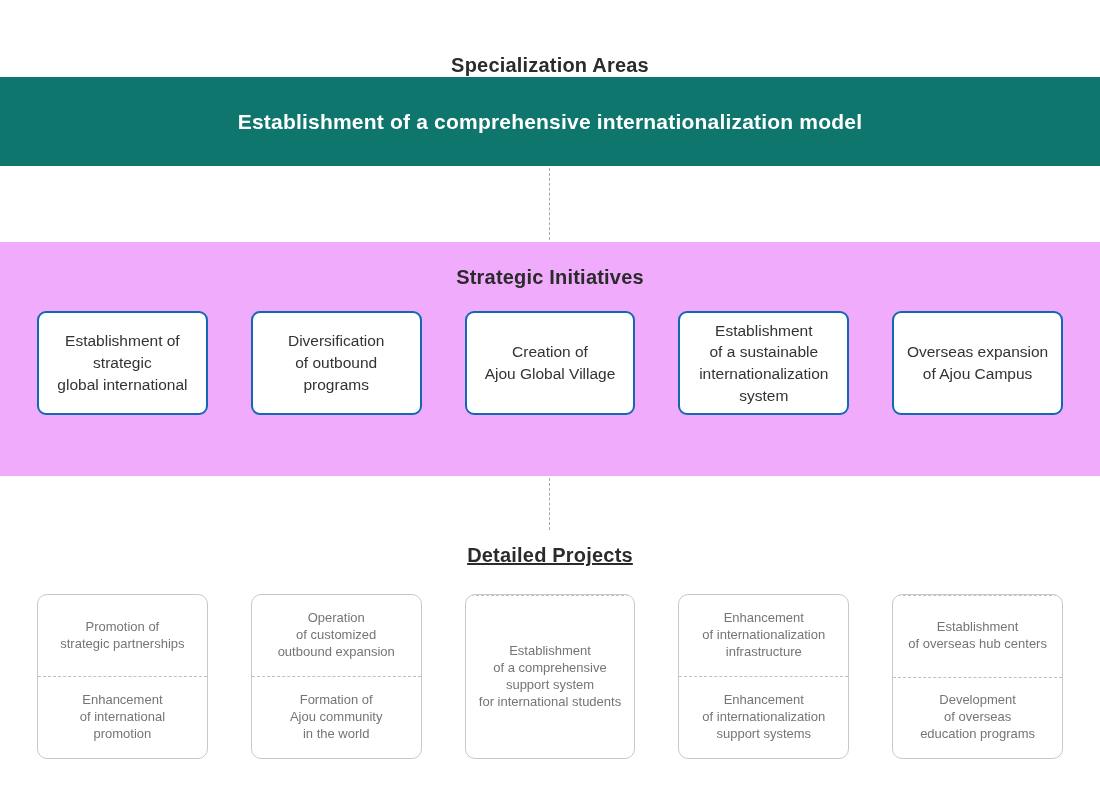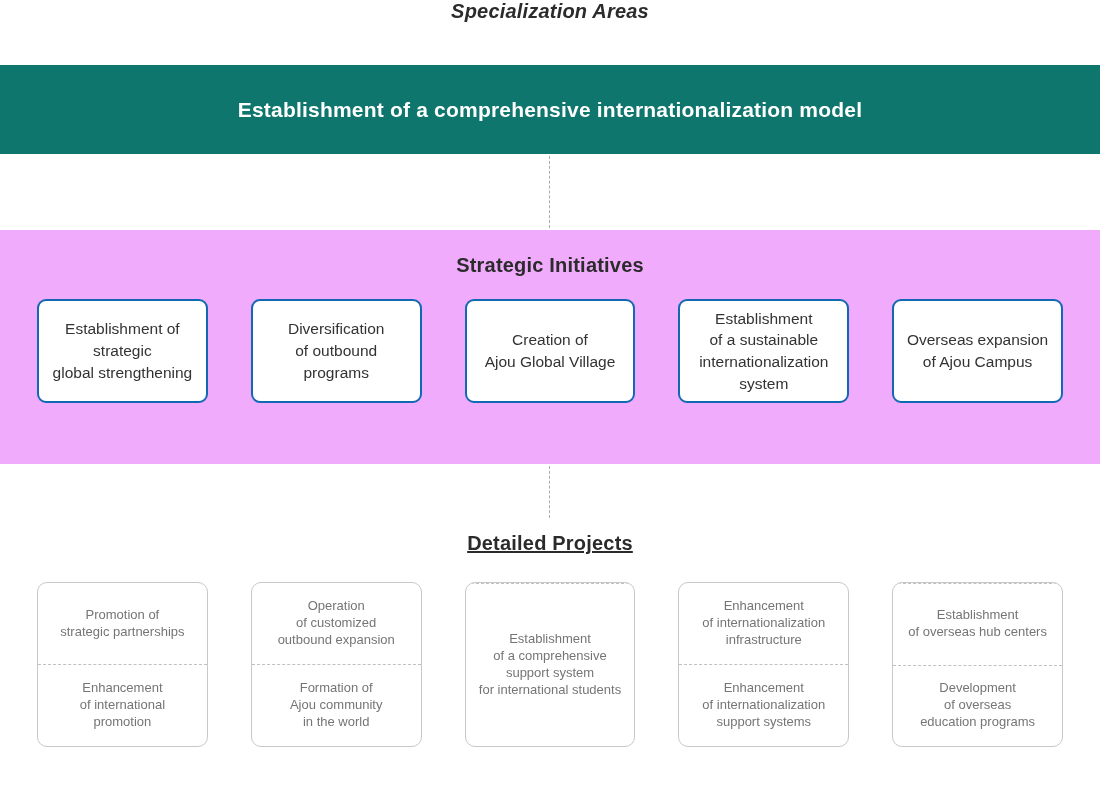--- a/index.html
+++ b/index.html
@@ -13,25 +13,24 @@
   }
   .section-title {
     text-align: center;
     font-size: 20px;
     font-weight: 700;
     color: #2b2b2b;
     letter-spacing: 0.2px;
   }
   
   .top-title-wrap {
-    height: 65px;
-    display: flex;
-    align-items: flex-start;
-    justify-content: center;
-    font-style: italic;
+    height: 77px;
+    display: flex;
+    align-items: flex-end;
+    justify-content: center;
   }
   .banner {
     height: 89px;
     background: #0f766e;
     color: #ffffff;
     display: flex;
     align-items: center;
     justify-content: center;
     font-size: 21px;
     font-weight: 700;
@@ -131,21 +130,21 @@
 <div class="connector connector-1">
   <div class="vline"></div>
 </div>
 
 <div class="gray-section">
   <h2 class="section-title">Strategic Initiatives</h2>
   <div class="row strategic-row">
     <div class="s-box">
       <span class="s-box-label">Establishment of
 strategic
-global strengthening</span>
+global international</span>
     </div>
     <div class="s-box">
       <span class="s-box-label">Diversification
 of outbound
 programs</span>
     </div>
     <div class="s-box">
       <span class="s-box-label">Creation of
 Ajou Global Village</span>
     </div>

